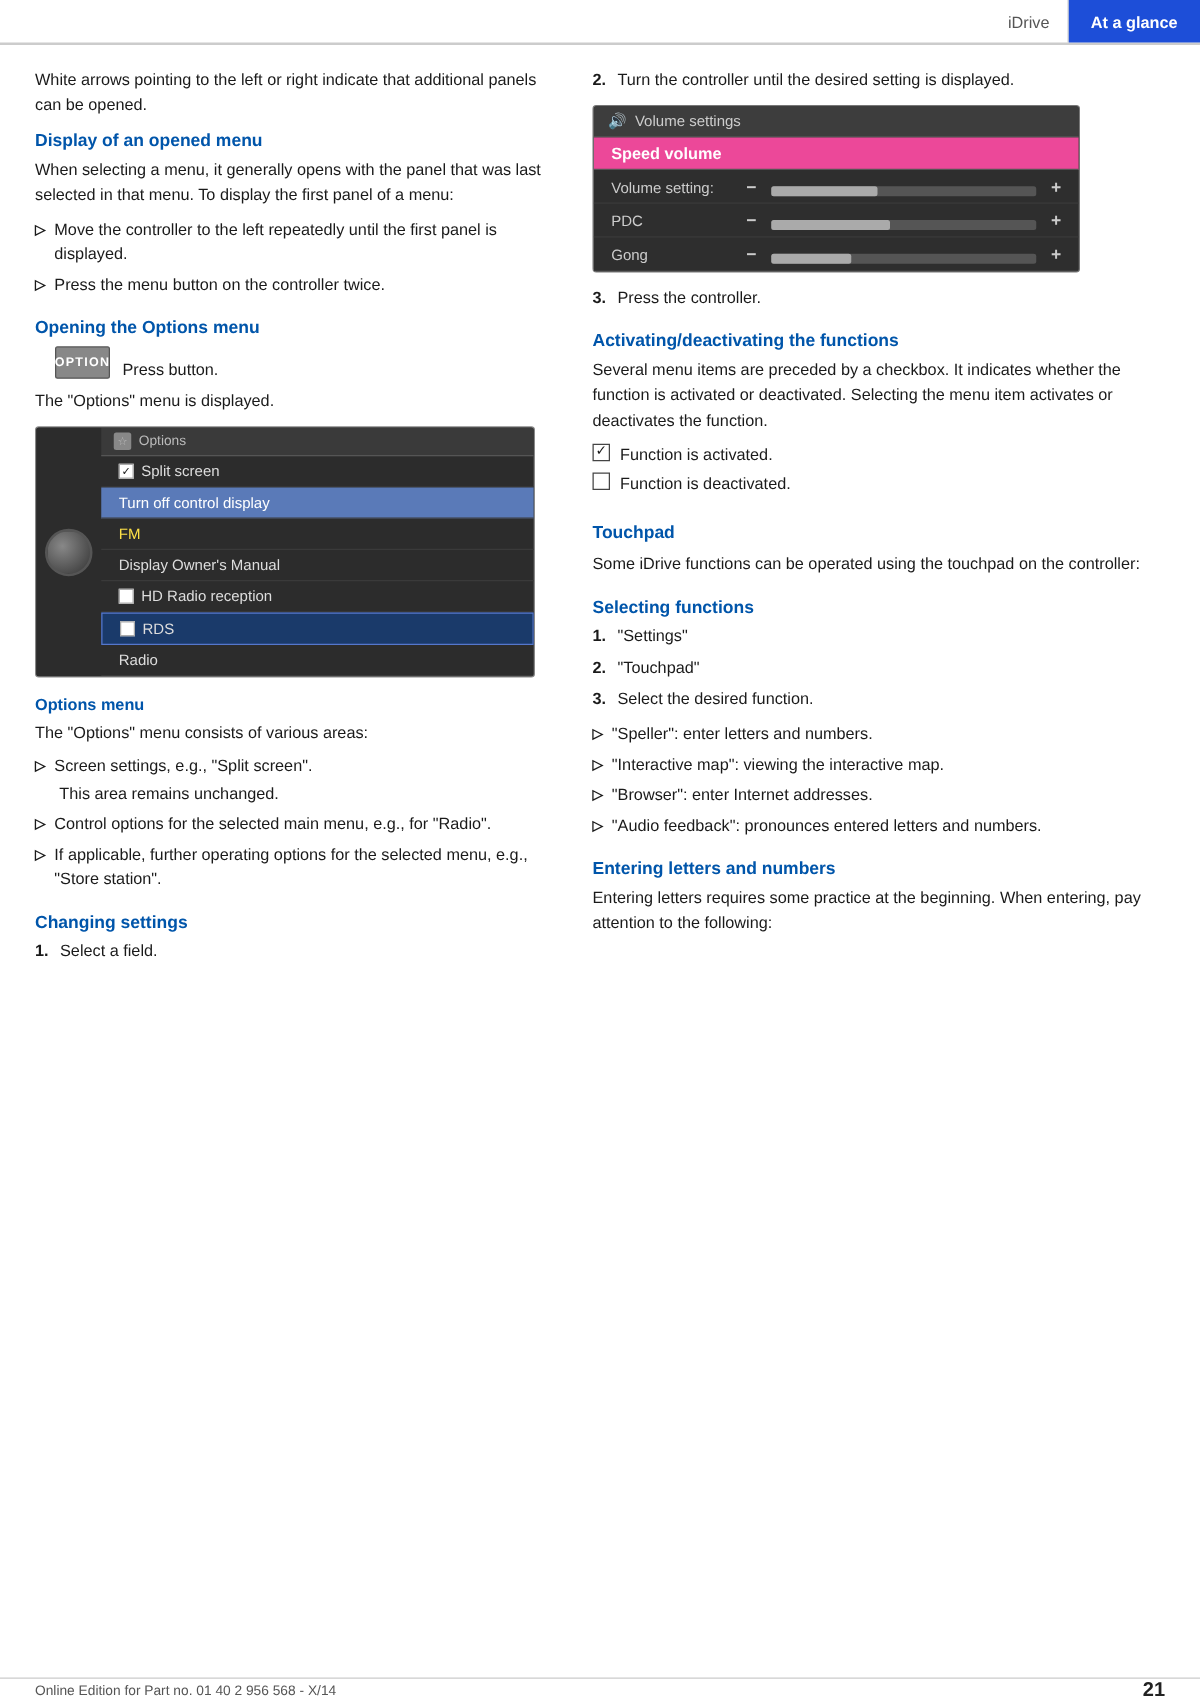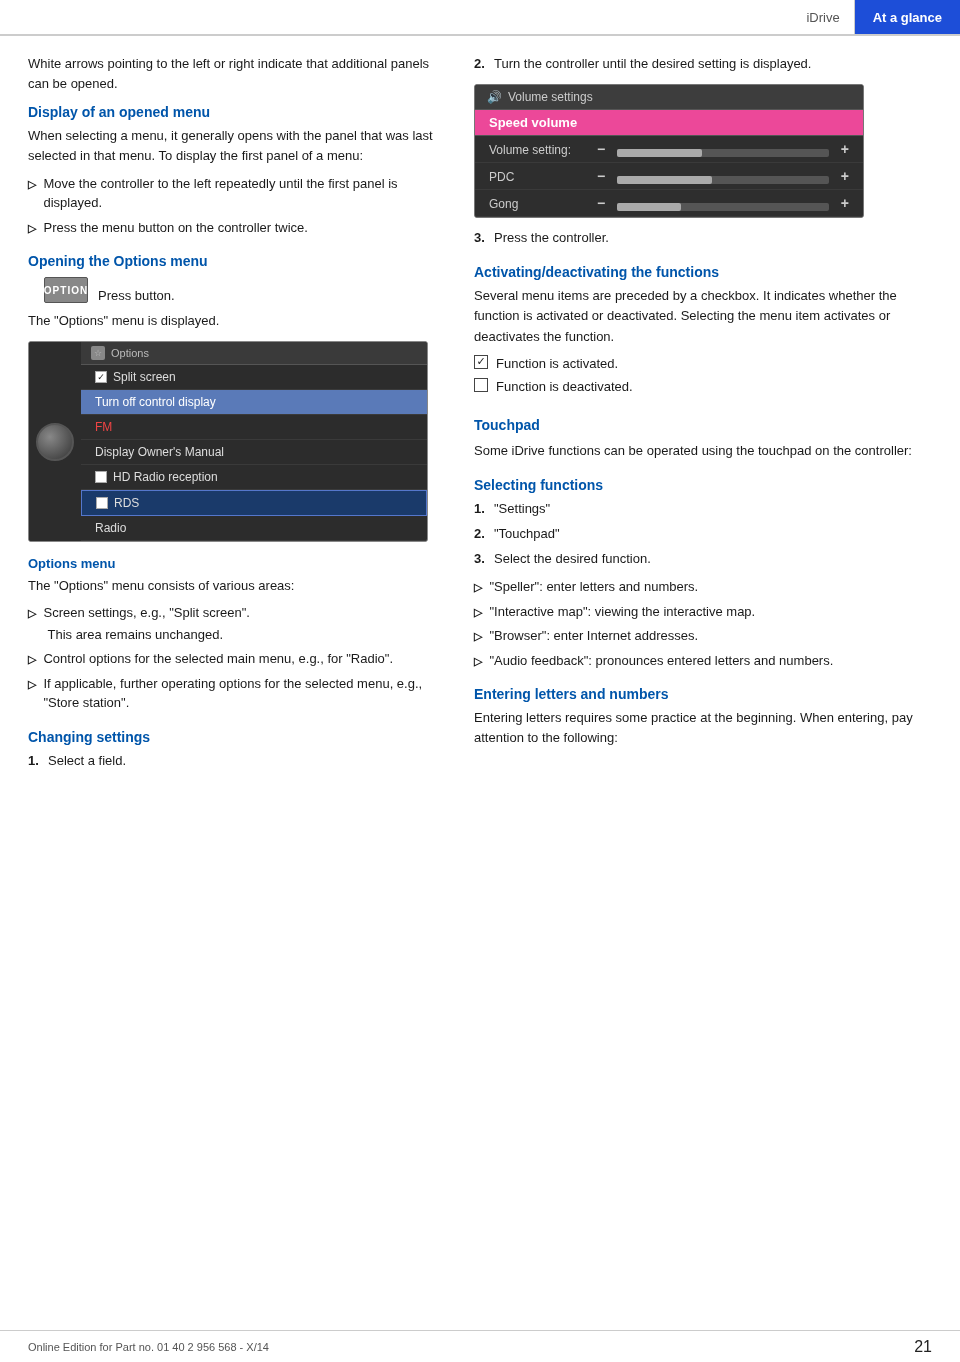--- a/index.html
+++ b/index.html
@@ -171,21 +171,21 @@
       border-bottom: 1px solid #3a3a3a;
       display: flex;
       align-items: center;
       gap: 6px;
     }
     .menu-screenshot .menu-item.highlighted {
       background: #5a7ab8;
       color: #fff;
     }
     .menu-screenshot .menu-item.disabled {
-      color: #ef4444;
+      color: #fde047;
     }
     .menu-screenshot .menu-item .check-icon {
       width: 12px;
       height: 12px;
       border: 1px solid #aaa;
       display: inline-flex;
       align-items: center;
       justify-content: center;
       font-size: 9px;
       background: #fff;
@@ -316,32 +316,32 @@
       background: #fff;
       color: #1a1a1a;
     }
 
     
     .footer {
       position: absolute;
       bottom: 0;
       left: 0;
       right: 0;
-      height: 32px;
+      height: 20px;
       border-top: 1px solid #ccc;
       display: flex;
       align-items: center;
       justify-content: space-between;
       padding: 0 28px;
       font-size: 11px;
       color: #555;
     }
     .footer-page {
       font-size: 16px;
-      font-weight: normal;
+      font-weight: bold;
       color: #222;
     }
 
     
     .menu-with-controller {
       display: flex;
       align-items: stretch;
       gap: 0;
     }
     .controller-side {

